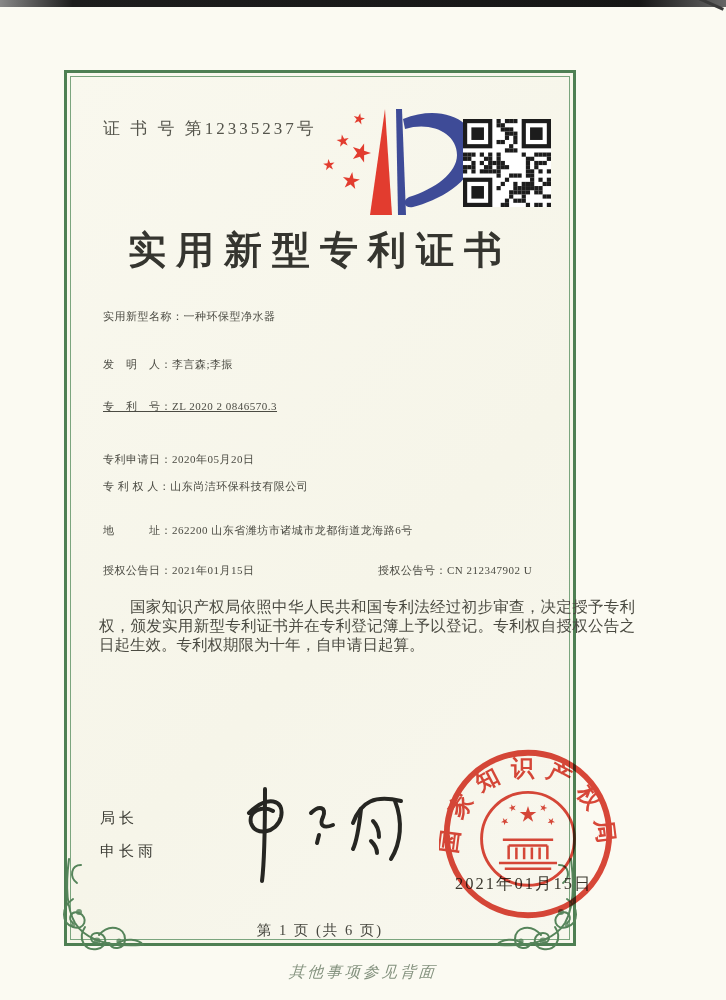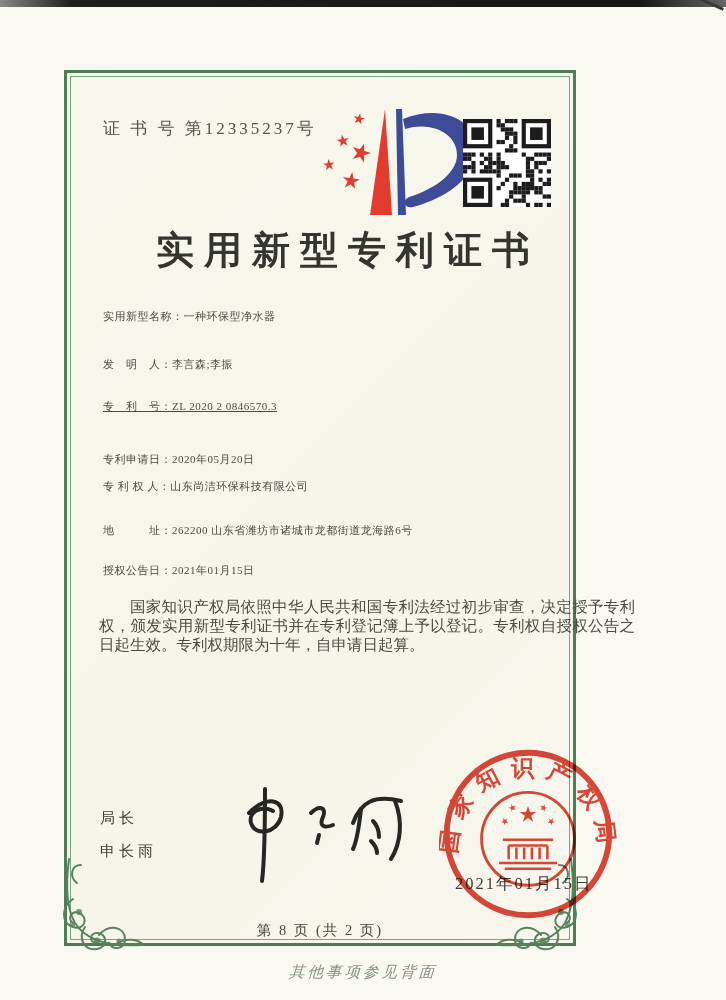--- a/index.html
+++ b/index.html
@@ -31,21 +31,21 @@
   .flourish.bl{left:-12px;bottom:-14px;}
   .flourish.br{right:-12px;bottom:-14px;transform:scaleX(-1);}
   .cert-number{
     position:absolute;left:36px;top:44px;
     font-size:17px;letter-spacing:3px;color:#55554c;
   }
   .logo{position:absolute;left:246px;top:30px;width:180px;height:120px;}
   .qr{position:absolute;right:22px;top:46px;width:88px;height:88px;background:#fff;}
   .page-title{
     position:absolute;left:0;top:152px;width:100%;text-align:center;
-    font-size:38px;font-weight:600;letter-spacing:10px;color:#35352f;white-space:nowrap;padding-left:28px;
+    font-size:38px;font-weight:600;letter-spacing:10px;color:#35352f;white-space:nowrap;
   }
   .fields{position:absolute;left:36px;top:236px;width:540px;}
   .field-row{
     position:absolute;left:0;font-size:11px;color:#4b4b43;white-space:nowrap;
     letter-spacing:0.5px;
     box-shadow:0 22px 0 -21px rgba(90,90,80,0.10);
     width:540px;
   }
   .field-row .lab{color:#4b4b43;}
   .fr0{top:0;} .fr1{top:48px;} .fr2{top:90px;text-decoration:underline;} .fr3{top:131px;margin-top:12px;}
@@ -268,20 +268,21 @@
 
   <div class="fields">
     <div class="field-row fr0"><span class="lab">实用新型名称：</span><span>一种环保型净水器</span></div>
     <div class="field-row fr1"><span class="lab">发　明　人：</span><span>李言森;李振</span></div>
     <div class="field-row fr2"><span class="lab">专　利　号：</span><span>ZL 2020 2 0846570.3</span></div>
     <div class="field-row fr3"><span class="lab">专利申请日：</span><span>2020年05月20日</span></div>
     <div class="field-row fr4"><span class="lab">专 利 权 人：</span><span>山东尚洁环保科技有限公司</span></div>
     <div class="field-row fr5"><span class="lab">地　　　址：</span><span>262200 山东省潍坊市诸城市龙都街道龙海路6号</span></div>
     <div class="field-row fr6">
       <span class="lab">授权公告日：</span><span>2021年01月15日</span>
+      <span class="grant-no"><span class="lab">授权公告号：</span><span>CN 212347902 U</span></span>
     </div>
   </div>
 
   <div class="body-text">
     <p>国家知识产权局依照中华人民共和国专利法经过初步审查，决定授予专利权，颁发实用新型专利证书并在专利登记簿上予以登记。专利权自授权公告之日起生效。专利权期限为十年，自申请日起算。</p>
   </div>
 
   <div class="signer">
     <div>局长</div>
     <div>申长雨</div>
@@ -320,16 +321,16 @@
       <use href="#star" transform="translate(24,-13) scale(4) rotate(30)"></use>
     </g>
     <g stroke="#d93a2c" fill="none" stroke-width="2.6">
       <path d="M-26,6 L26,6"></path>
       <path d="M-20,12 L20,12 M-20,12 L-20,26 M20,12 L20,26 M-12,14 L-12,26 M-4,14 L-4,26 M4,14 L4,26 M12,14 L12,26"></path>
       <path d="M-30,30 L30,30"></path>
       <path d="M-24,36 L24,36"></path>
     </g>
   </svg>
 
-  <div class="page-indicator">第 8 页 (共 2 页)</div>
+  <div class="page-indicator">第 1 页 (共 6 页)</div>
 </div>
 
 <div class="footer-note">其他事项参见背面</div>
 
 </body></html>

